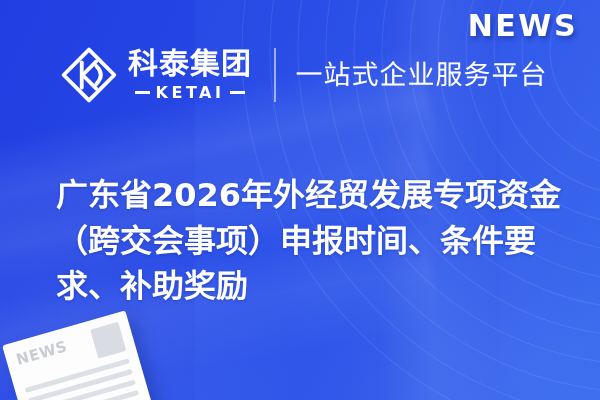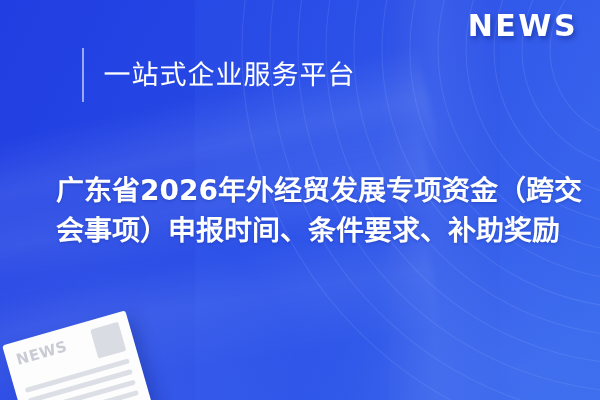--- a/index.html
+++ b/index.html
@@ -179,21 +179,21 @@
     font-family: "DejaVu Sans", "Liberation Sans", sans-serif;
   }
 
   
   .title {
     position: absolute;
     left: 56px;
     right: 16px;
     top: 152px;
     color: #ffffff;
-    font-size: 28px;
+    font-size: 32px;
     font-weight: 700;
     line-height: 1.42;
     letter-spacing: 0px;
     font-family: "DejaVu Sans", "Liberation Sans", sans-serif;
     text-shadow: 0 1px 3px rgba(12,34,130,0.35);
   }
 
   
   .newspaper {
     position: absolute;
@@ -271,20 +271,38 @@
     <div class="streak streak-2"></div>
     <div class="streak streak-3"></div>
   </div>
   <div class="glow-bl"></div>
   <div class="glow-br"></div>
 
   <div class="news-word">NEWS</div>
 
   <div class="header">
 
+    <div class="logo-block">
+      <span class="logo-mark">
+        <svg viewBox="0 0 64 64" aria-hidden="true">
+          <path d="M32 4 L60 32 L32 60 L4 32 Z" fill="none" stroke="#ffffff" stroke-width="4.2" stroke-linejoin="round" stroke-linecap="round" transform="rotate(0 32 32)" rx="6"></path>
+          <path d="M24 18 L24 46" stroke="#ffffff" stroke-width="4.2" stroke-linecap="round" fill="none"></path>
+          <path d="M40 17 L25 32 L40 47" stroke="#ffffff" stroke-width="4.2" stroke-linecap="round" stroke-linejoin="round" fill="none"></path>
+          <path d="M40 22 Q50 32 40 42" stroke="#ffffff" stroke-width="4.2" stroke-linecap="round" fill="none"></path>
+        </svg>
+      </span>
+      <span class="logo-words">
+        <span class="logo-cn">科泰集团</span>
+        <span class="logo-en-row">
+          <i class="logo-rule"></i>
+          <span class="logo-en">KETAI</span>
+          <i class="logo-rule"></i>
+        </span>
+      </span>
+    </div>
 
     <div class="divider"></div>
 
     <div class="slogan">
       <div class="slogan-main">一站式企业服务平台</div>
     </div>
 
   </div>
 
   <h1 class="title">广东省2026年外经贸发展专项资金（跨交会事项）申报时间、条件要求、补助奖励</h1>

